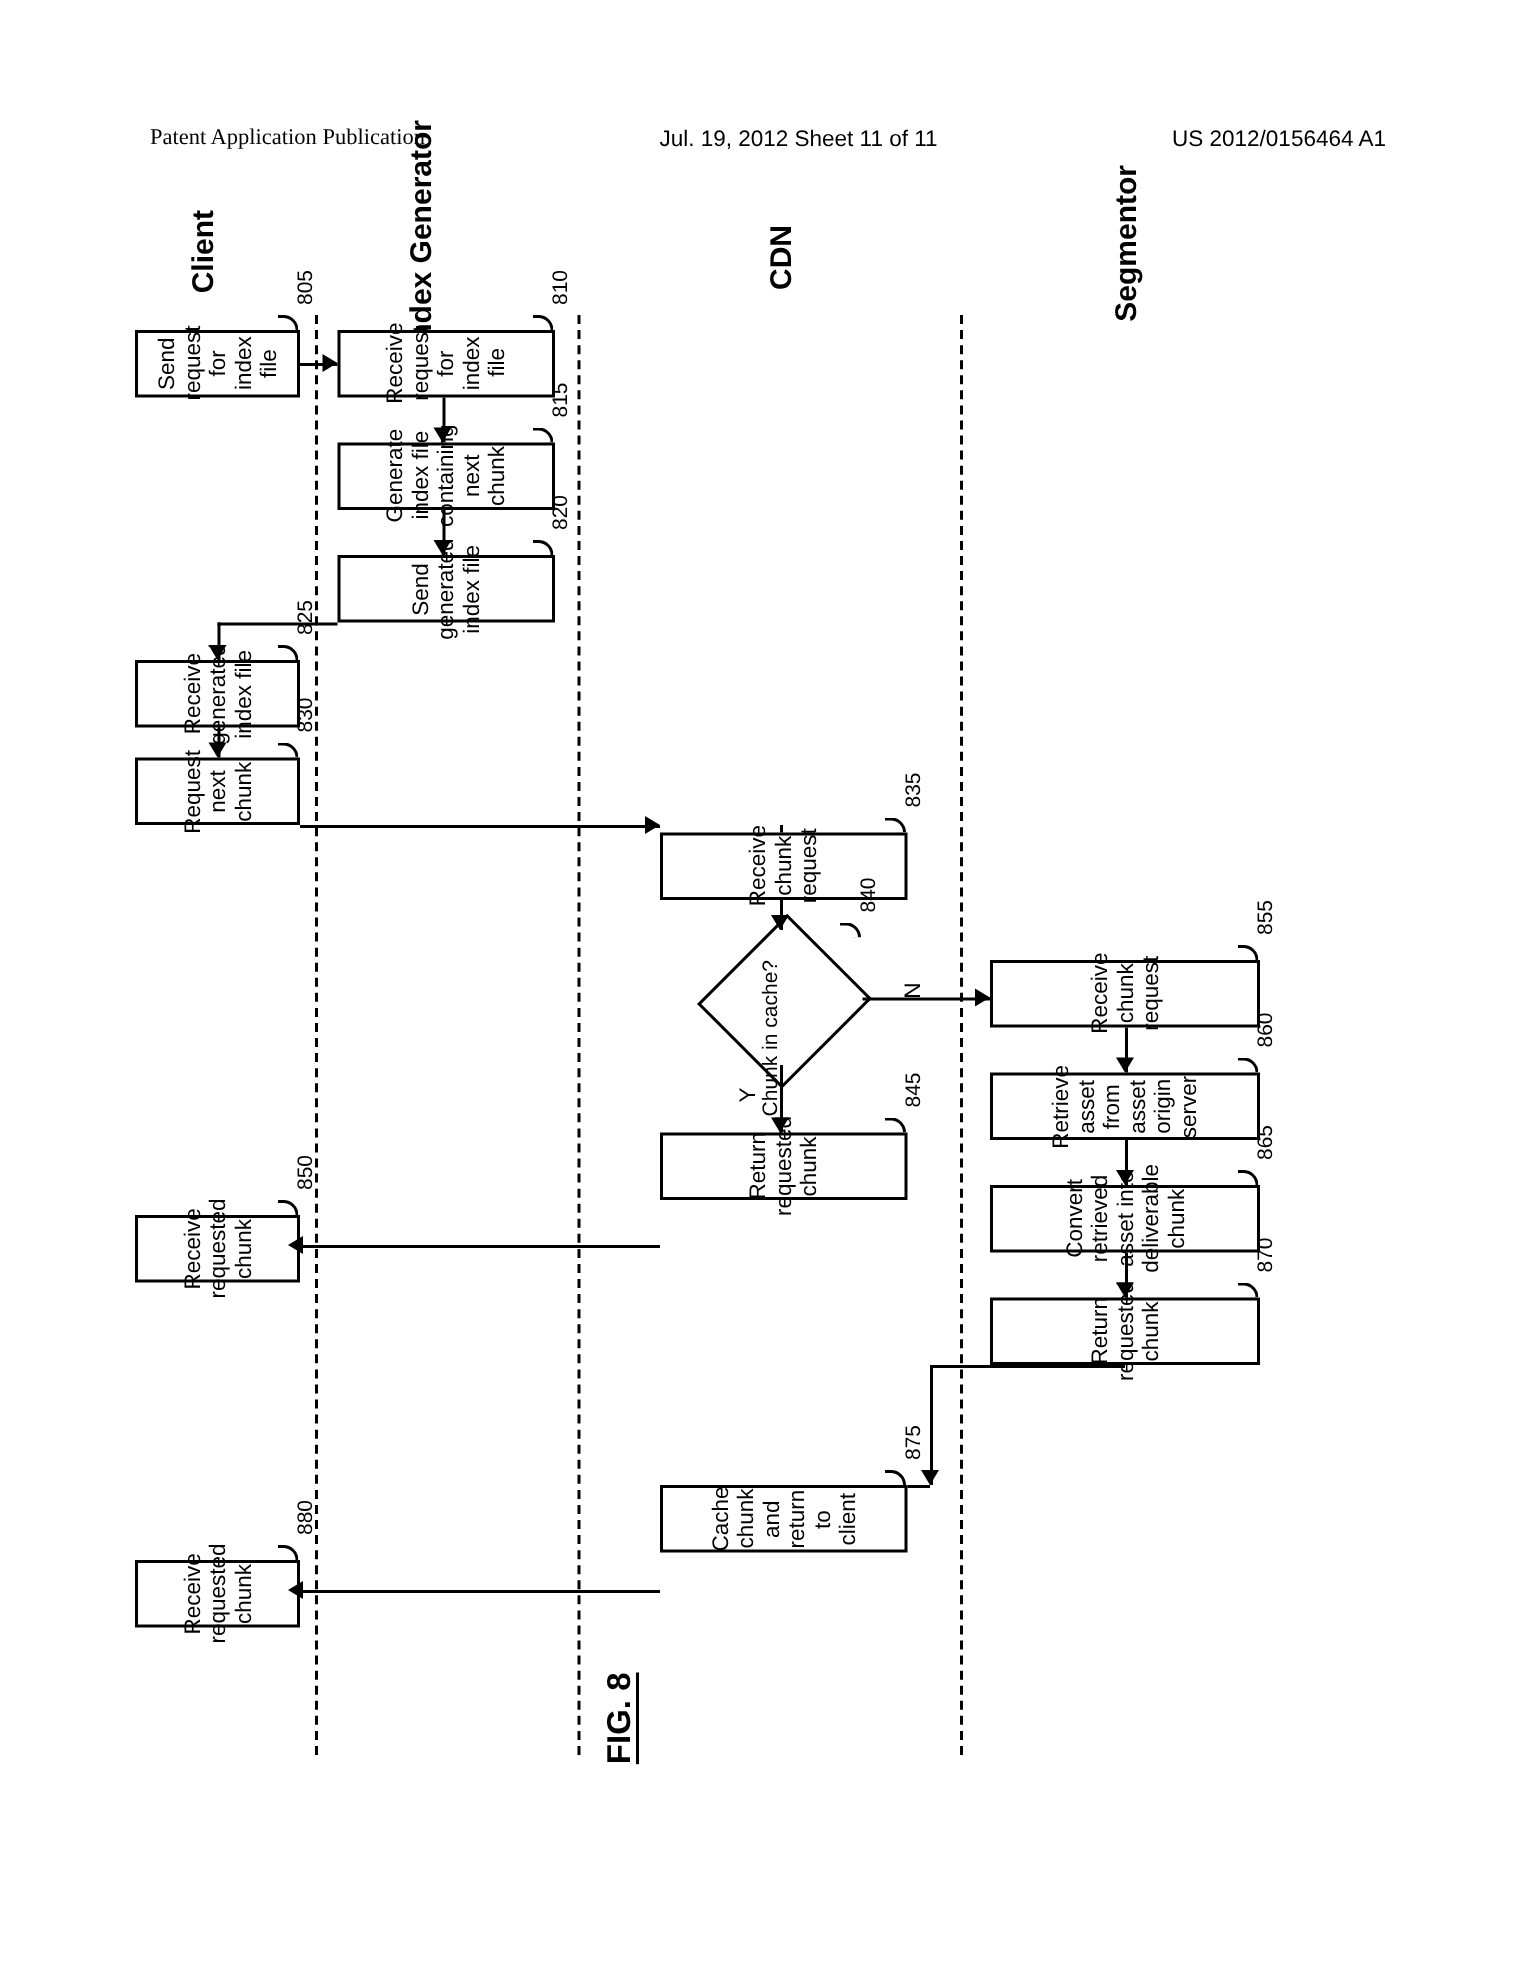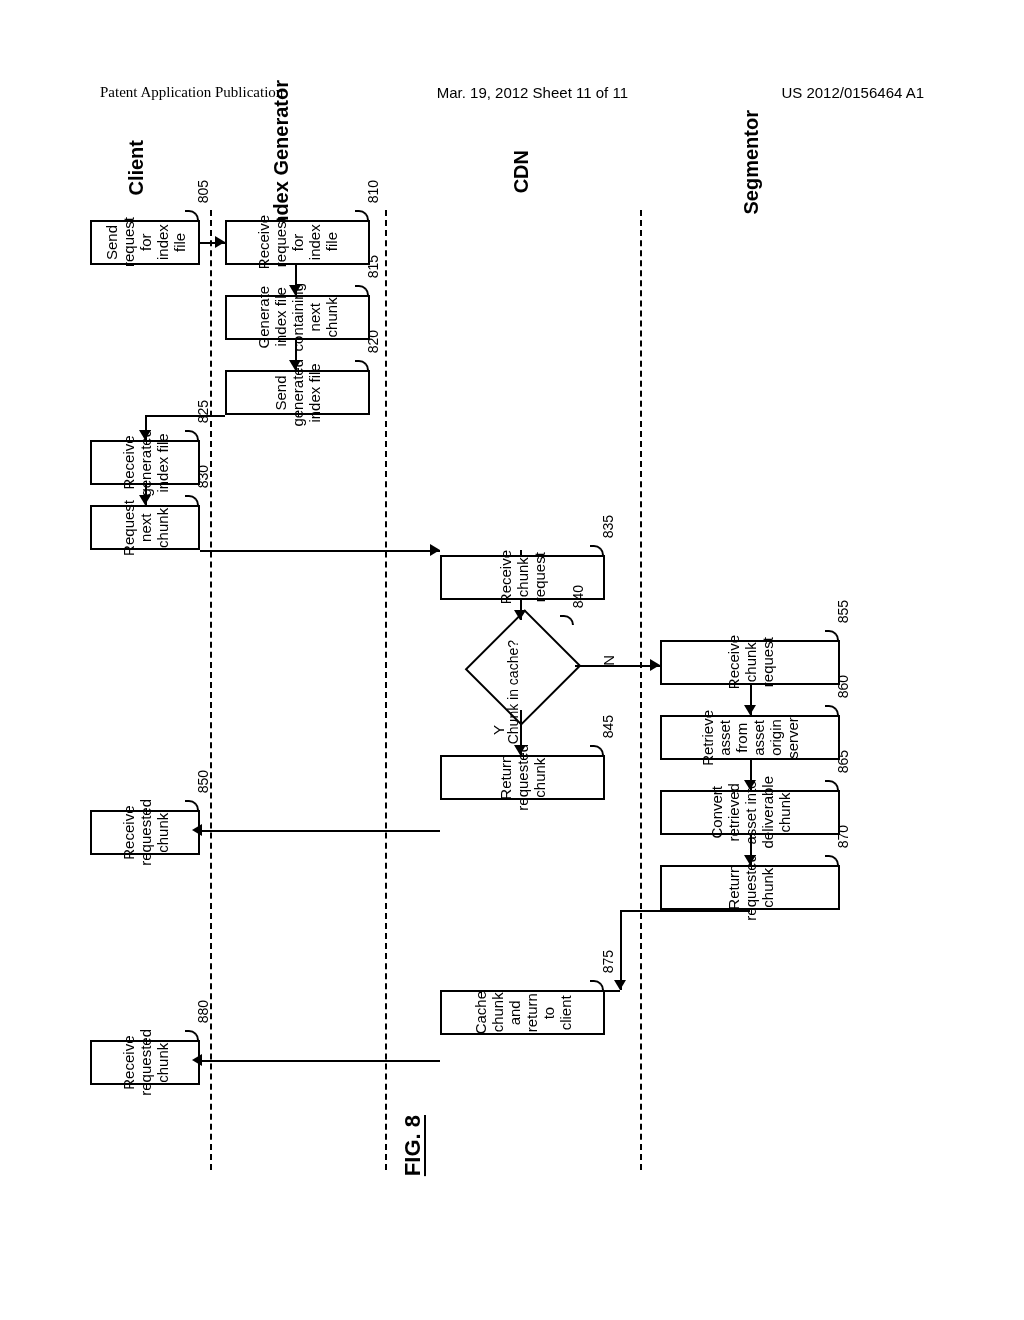--- a/index.html
+++ b/index.html
@@ -124,21 +124,21 @@
       font-size: 15px;
       writing-mode: vertical-rl;
       transform: rotate(180deg);
     }
   </style>
 </head>
 <body>
 
 <div class="page-header">
   <span>Patent Application Publication</span>
-  <span>Mar. 19, 2012  Sheet 11 of 11</span>
+  <span>Jul. 19, 2012  Sheet 11 of 11</span>
   <span>US 2012/0156464 A1</span>
 </div>
 
 <div class="diagram-area">
 
   <div class="lane-header" style="left:45px; top:-20px;">Client</div>
   <div class="lane-header" style="left:190px; top:-80px;">Index Generator</div>
   <div class="lane-header" style="left:430px; top:-10px;">CDN</div>
   <div class="lane-header" style="left:660px; top:-50px;">Segmentor</div>
 

